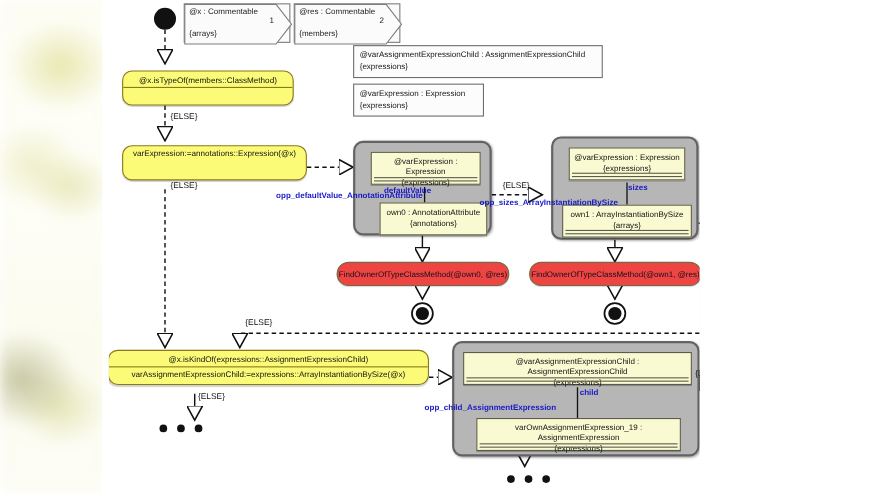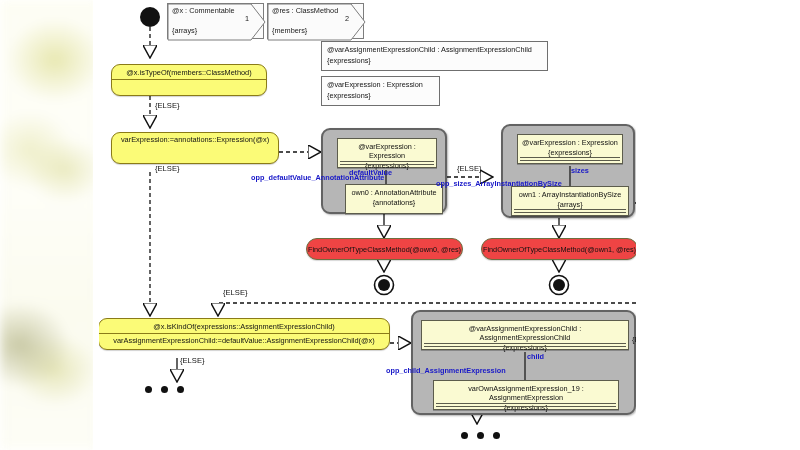--- a/index.html
+++ b/index.html
@@ -154,21 +154,21 @@
       </svg>
       <div style="position:relative;">@x : Commentable</div>
       <div class="num">1</div>
       <div class="bot">{arrays}</div>
     </div>
 
     <div class="node obj" style="left:168px;top:3px;width:97px;height:36px;">
       <svg style="position:absolute;left:-1px;top:-1px;" width="99" height="38">
         <path d="M1,1 L84,1 L98,19 L84,37 L1,37 z" fill="#fbfbfb" stroke="#7d7d7d" stroke-width="1"></path>
       </svg>
-      <div style="position:relative;">@res : ClassMethod</div>
+      <div style="position:relative;">@res : Commentable</div>
       <div class="num">2</div>
       <div class="bot">{members}</div>
     </div>
 
     <div class="node plainbox" style="left:222px;top:41px;width:227px;height:30px;">
       <div>@varAssignmentExpressionChild : AssignmentExpressionChild</div>
       <div>{expressions}</div>
     </div>
 
     <div class="node plainbox" style="left:222px;top:76px;width:119px;height:30px;">
@@ -232,21 +232,21 @@
       <span>FindOwnerOfTypeClassMethod(@own0, @res)</span>
     </div>
     <div class="node call" style="left:382px;top:238px;width:157px;height:22px;">
       <span>FindOwnerOfTypeClassMethod(@own1, @res)</span>
     </div>
 
     <div class="elselbl" style="left:124px;top:288px;">{ELSE}</div>
 
     <div class="node stmt" style="left:-1px;top:318px;width:292px;height:32px;">
       <div class="top">@x.isKindOf(expressions::AssignmentExpressionChild)</div>
-      <div class="bot">varAssignmentExpressionChild:=defaultValue::AssignmentExpressionChild(@x)</div>
+      <div class="bot">varAssignmentExpressionChild:=expressions::ArrayInstantiationBySize(@x)</div>
     </div>
     <div class="elselbl" style="left:81px;top:356px;">{ELSE}</div>
     <div class="dots" style="left:46px;top:386px;">
       <i></i>
         <i></i>
         <i></i>
     </div>
 
     <div class="node grp" style="left:312px;top:310px;width:225px;height:105px;">
       <div class="objy" style="left:8px;top:8px;width:208px;height:30px;">

